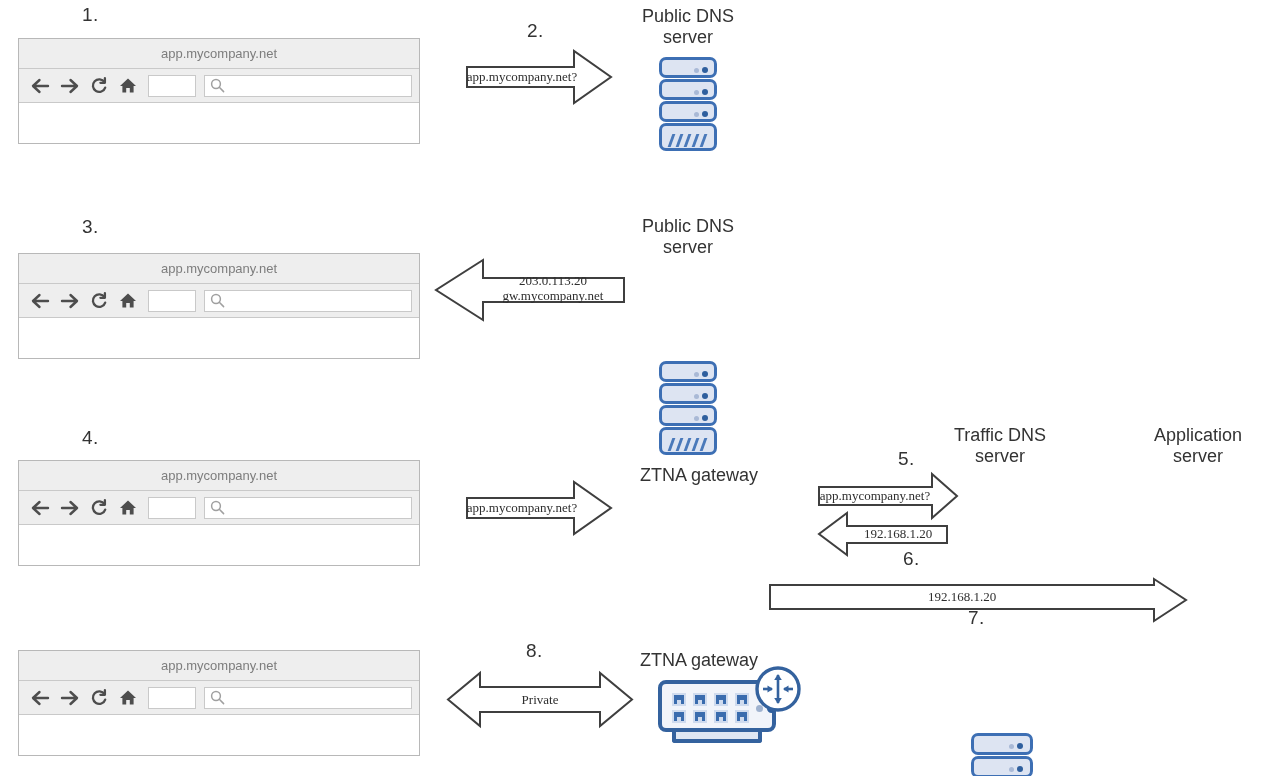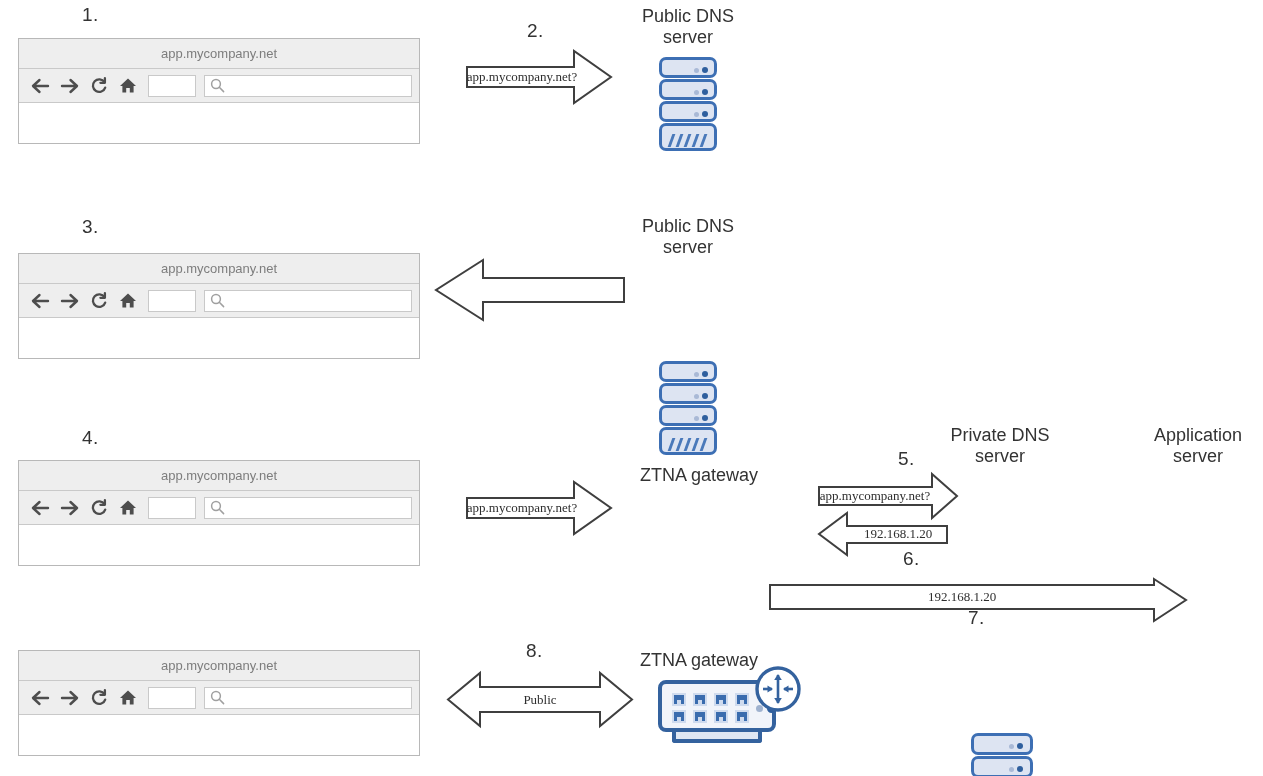--- a/index.html
+++ b/index.html
@@ -212,20 +212,22 @@
         </svg>
     </span>
   </div>
   <div class="browser-body"></div>
 </div>
 
 <div class="abs arrow-wrap" style="left:435px;top:259px;width:190px;height:62px;">
   <svg width="190" height="62" viewBox="0 0 190 62">
     <polygon class="arrow-poly" points="189,19 48,19 48,1 1,31 48,61 48,43 189,43"></polygon>
   </svg>
+  <div class="arrow-label" style="top:14px;padding-left:46px;box-sizing:border-box;">203.0.113.20
+gw.mycompany.net</div>
 </div>
 
 <div class="abs caption" style="left:618px;top:216px;width:140px;">Public DNS
 server</div>
 
 <div class="abs server" style="left:659px;top:267px;width:58px;height:94px;">
   <div class="srv-bay" style="top:0;height:21px;">
       <span class="srv-dot light" style="right:15px;top:8px;width:5px;height:5px;"></span>
       <span class="srv-dot dark" style="right:6px;top:7px;width:6px;height:6px;"></span>
     </div>
@@ -349,21 +351,21 @@
 
 <div class="abs arrow-wrap" style="left:818px;top:512px;width:130px;height:44px;">
   <svg width="130" height="44" viewBox="0 0 130 44">
     <polygon class="arrow-poly" points="129,14 29,14 29,1 1,22 29,43 29,31 129,31"></polygon>
   </svg>
   <div class="arrow-label" style="top:14px;padding-left:30px;box-sizing:border-box;">192.168.1.20</div>
 </div>
 
 <div class="abs step-num" style="left:903px;top:548px;">6.</div>
 
-<div class="abs caption" style="left:930px;top:425px;width:140px;">Private DNS
+<div class="abs caption" style="left:930px;top:425px;width:140px;">Traffic DNS
 server</div>
 
 <div class="abs server" style="left:971px;top:475px;width:62px;height:99px;">
   <div class="srv-bay" style="top:0;height:22px;">
       <span class="srv-dot light" style="right:16px;top:8px;width:5px;height:5px;"></span>
       <span class="srv-dot dark" style="right:7px;top:7px;width:6px;height:6px;"></span>
     </div>
   <div class="srv-bay" style="top:23px;height:22px;">
       <span class="srv-dot light" style="right:16px;top:8px;width:5px;height:5px;"></span>
       <span class="srv-dot dark" style="right:7px;top:7px;width:6px;height:6px;"></span>
@@ -419,16 +421,16 @@
   </div>
   <div class="browser-body"></div>
 </div>
 
 <div class="abs step-num" style="left:526px;top:640px;">8.</div>
 
 <div class="abs arrow-wrap" style="left:447px;top:672px;width:186px;height:55px;">
   <svg width="186" height="55" viewBox="0 0 186 55">
     <polygon class="arrow-poly" points="1,27.5 33,1 33,15 153,15 153,1 185,27.5 153,54 153,40 33,40 33,54"></polygon>
   </svg>
-  <div class="arrow-label" style="top:20px;">Public</div>
+  <div class="arrow-label" style="top:20px;">Private</div>
 </div>
 
 <div class="abs caption" style="left:640px;top:650px;width:170px;text-align:left;">ZTNA gateway</div>
 
 </body></html>

